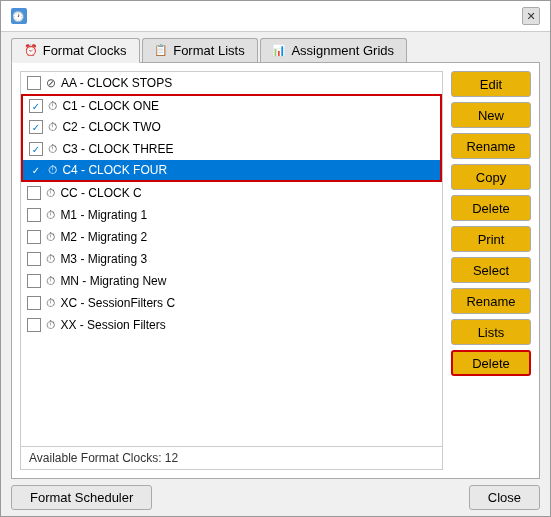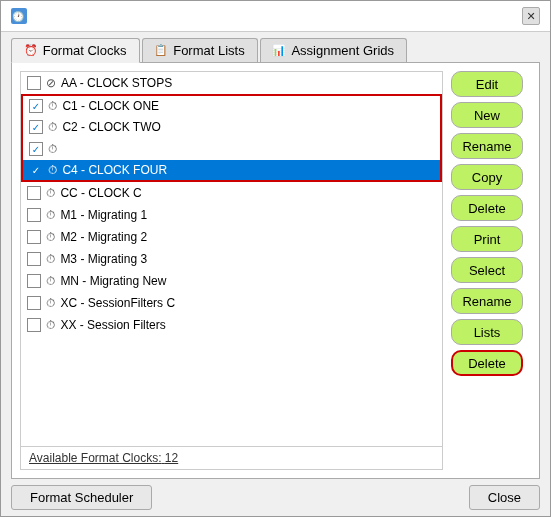--- a/index.html
+++ b/index.html
@@ -147,41 +147,40 @@
       font-size: 12px;
     }
     .buttons-panel {
       display: flex;
       flex-direction: column;
       gap: 5px;
       width: 80px;
       flex-shrink: 0;
     }
     .btn {
-      width: 72px;
+      width: 80px;
       height: 26px;
-      background: #bef264;
-      border: 1px solid #aaa;
-      border-radius: 10px;
+      background: #eab308;
+      border: 1px solid #aaa;
+      border-radius: 3px;
       cursor: pointer;
       font-size: 13px;
       text-align: center;
       display: flex;
       align-items: center;
       justify-content: center;
     }
     .btn.highlighted {
       border: 2px solid #cc0000;
     }
     .status-bar {
       padding: 4px 8px;
       font-size: 12px;
       color: #333;
       border-top: 1px solid #ccc;
-      text-decoration: underline;
     }
     .footer {
       display: flex;
       align-items: center;
       justify-content: space-between;
       padding: 6px 10px;
     }
     .footer-btn {
       padding: 4px 18px;
       background: #e8e8e8;
@@ -235,20 +234,21 @@
       <span class="item-label">C1 - CLOCK ONE</span>
     </div>
             <div class="list-item " style="border-left: 2px solid #cc0000; border-right: 2px solid #cc0000;">
       <div class="checkbox-wrap" style="color:#0078d7;">✓</div>
       <span class="item-icon">⏱</span>
       <span class="item-label">C2 - CLOCK TWO</span>
     </div>
             <div class="list-item " style="border-left: 2px solid #cc0000; border-right: 2px solid #cc0000;">
       <div class="checkbox-wrap" style="color:#0078d7;">✓</div>
       <span class="item-icon">⏱</span>
+      <span class="item-label">C3 - CLOCK THREE</span>
     </div>
             <div class="list-item selected" style="border-bottom: 2px solid #cc0000; border-left: 2px solid #cc0000; border-right: 2px solid #cc0000;">
       <div class="checkbox-wrap" style="background:#0078d7;color:white;border-color:#0078d7;">✓</div>
       <span class="item-icon">⏱</span>
       <span class="item-label">C4 - CLOCK FOUR</span>
     </div>
             <div class="list-item " style="">
       <div class="checkbox-wrap" style=""></div>
       <span class="item-icon">⏱</span>
       <span class="item-label">CC - CLOCK C</span>

